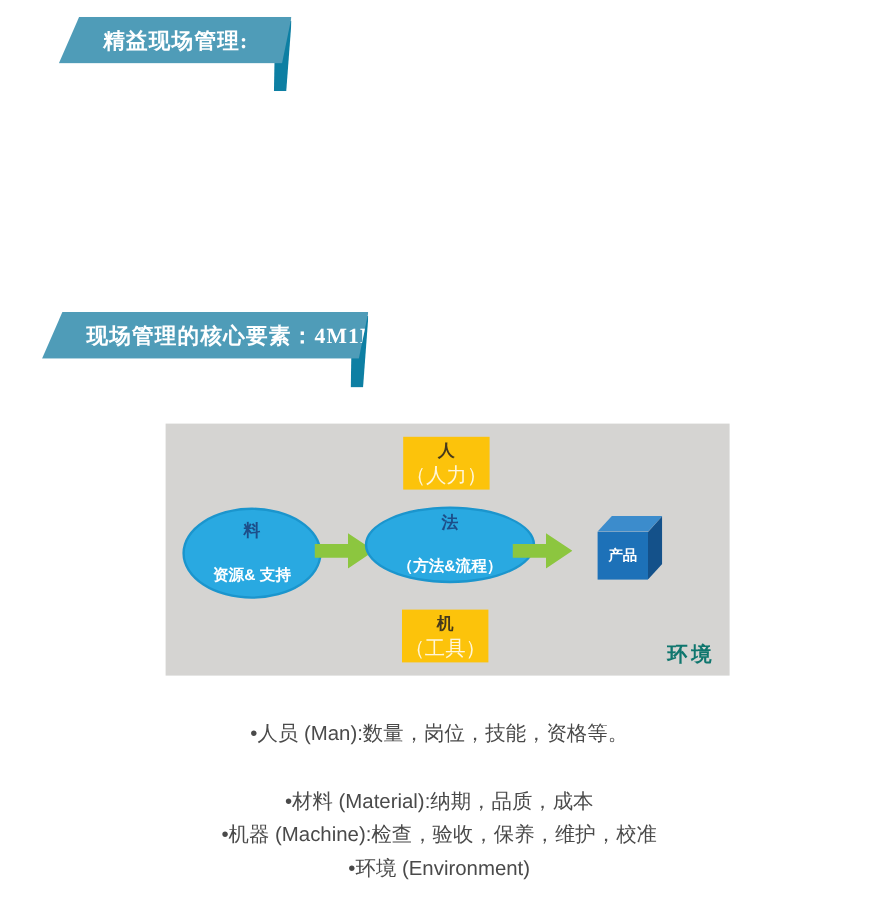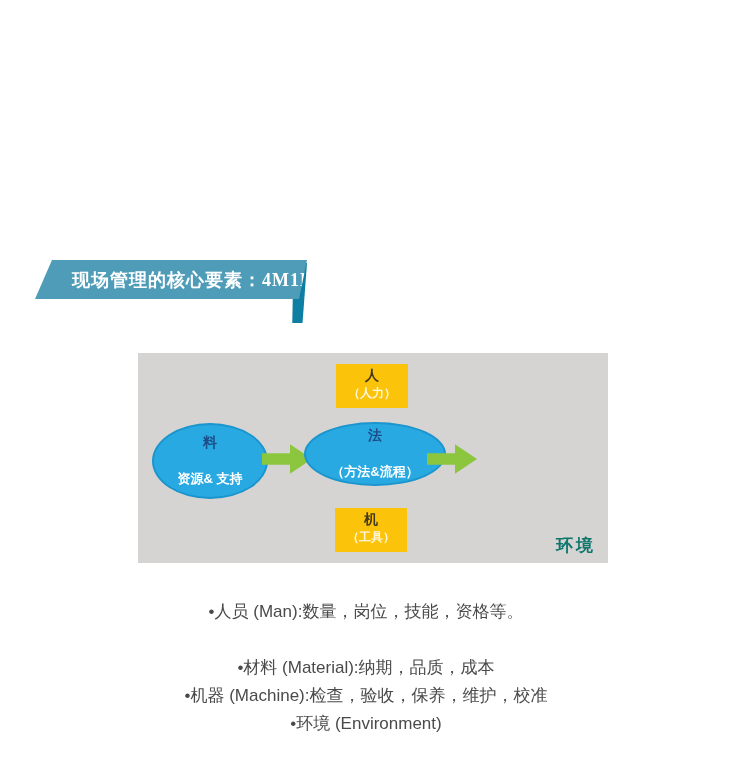--- a/index.html
+++ b/index.html
@@ -38,21 +38,21 @@
   .bullets li { list-style:none; line-height:28px;text-align:center; }
   .bullets li.first { margin-bottom:28px; }
 
   
   .diagram { position:absolute; left:138px; top:353px; width:470px; height:210px;
     background:#d5d4d2; }
 
   .ybox { position:absolute; width:72px; height:44px; background:#fcc30b;
     text-align:center; }
   .ybox .t { display:block; margin-top:3px; font-size:14px; font-weight:bold; color:#45391c; }
-  .ybox .s { display:block; font-size:12px; font-weight:bold; color:rgba(255,255,255,0.85); }
+  .ybox .s { display:block; font-size:17px; font-weight:normal; color:rgba(255,255,255,0.85); }
   .ybox.top { left:198px; top:11px; }
   .ybox.bottom { left:197px; top:155px; }
 
   .ellipse { position:absolute; background:#29a9e1; border:2px solid #1b95cd;
     border-radius:50%; display:flex; flex-direction:column; align-items:center;
     justify-content:center; text-align:center; }
   .ellipse .t { font-size:14px; font-weight:bold; color:#1d4e89; }
   .ellipse .s { font-size:13px; font-weight:bold; color:#ffffff; margin-top:18px; }
   .ellipse.left { left:14px; top:70px; width:116px; height:76px; }
   .ellipse.center { left:166px; top:69px; width:142px; height:64px; }
@@ -73,20 +73,24 @@
 
   .env { position:absolute; right:12px; bottom:6px; color:#0f766e;
     font-size:17px; font-weight:bold; letter-spacing:3px;
     font-family:"Liberation Serif","DejaVu Serif",serif; }
 </style>
 </head>
 <body>
 
 <div class="page">
 
+  <div class="ribbon" style="left:49px; top:14px; width:194px; height:62px;">
+    <div class="ribbon-fold"></div>
+    <div class="ribbon-body">精益现场管理:</div>
+  </div>
 
 
   <div class="ribbon" style="left:35px; top:260px; width:272px; height:63px;">
     <div class="ribbon-fold"></div>
     <div class="ribbon-body">现场管理的核心要素：4M1E</div>
   </div>
 
   <div class="diagram">
 
     <div class="ybox top">
@@ -101,20 +105,25 @@
 
     <div class="arrow a1"></div>
 
     <div class="ellipse center">
       <span class="t">法</span>
       <span class="s">（方法&amp;流程）</span>
     </div>
 
     <div class="arrow a2"></div>
 
+    <div class="cube">
+      <div class="face-top"></div>
+      <div class="face-right"></div>
+      <div class="face-front">产品</div>
+    </div>
 
     <div class="ybox bottom">
       <span class="t">机</span>
       <span class="s">（工具）</span>
     </div>
 
     <div class="env">环境</div>
   </div>
 
   <ul class="bullets">

